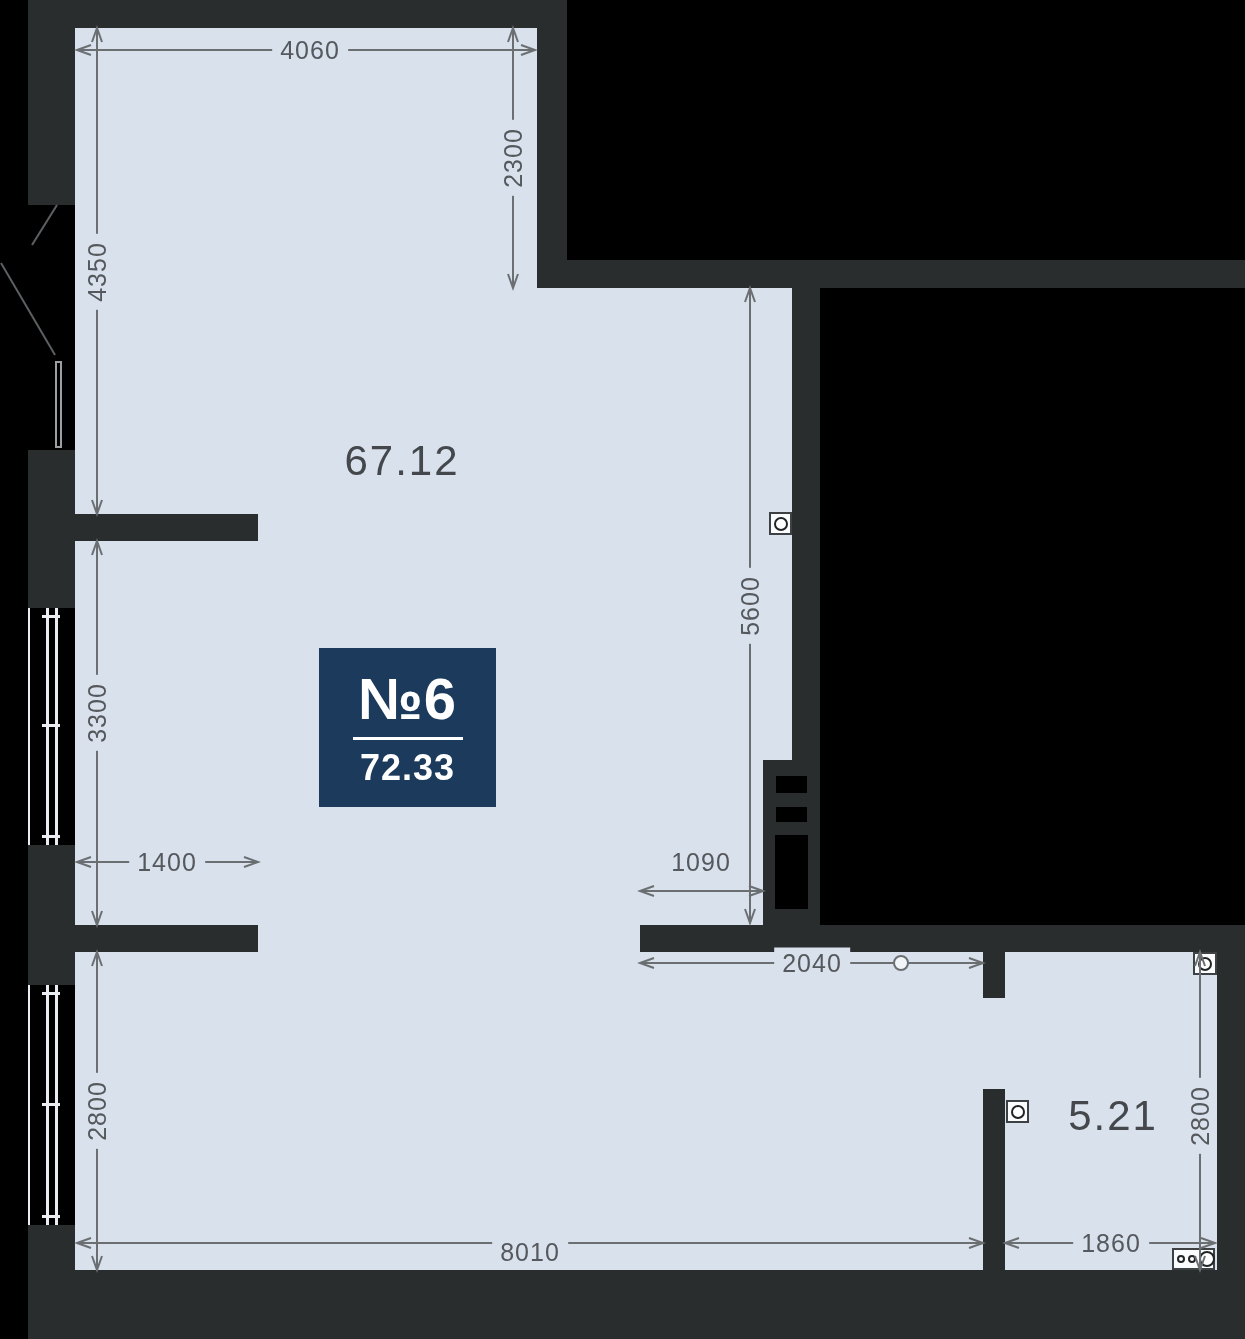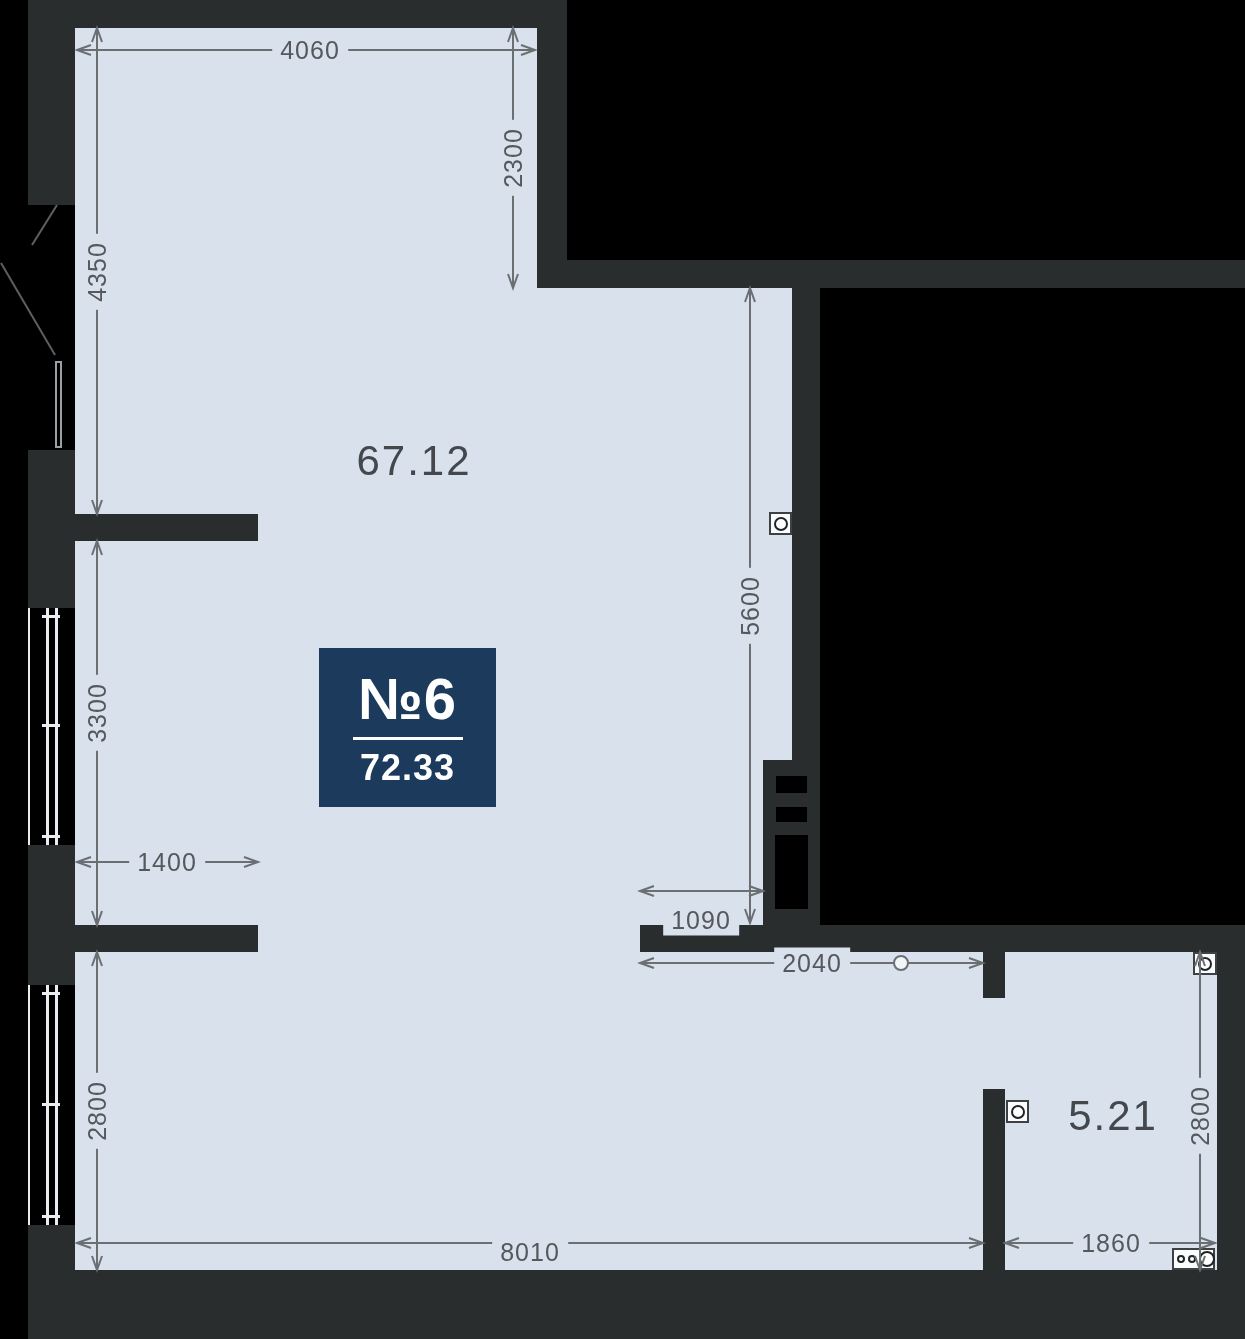--- a/index.html
+++ b/index.html
@@ -189,26 +189,26 @@
   </svg>
 
   <div class="dim" style="left:310px;top:50px;">4060</div>
   <div class="dim dimv" style="left:513px;top:158px;">2300</div>
   <div class="dim dimv" style="left:97px;top:272px;">4350</div>
   <div class="dim dimv" style="left:97px;top:713px;">3300</div>
   <div class="dim" style="left:167px;top:862px;">1400</div>
   <div class="dim dimv" style="left:97px;top:1111px;">2800</div>
   <div class="dim" style="left:530px;top:1243px;margin-top:9px;">8010</div>
   <div class="dim dimv" style="left:750px;top:606px;">5600</div>
-  <div class="dim" style="left:701px;top:920px;text-align:center;">1090</div>
+  <div class="dim" style="left:701px;top:862px;text-align:center;">1090</div>
   <div class="dim" style="left:812px;top:963px;">2040</div>
   <div class="dim" style="left:1111px;top:1243px;">1860</div>
   <div class="dim dimv" style="left:1200px;top:1116px;">2800</div>
 
-  <div class="arealabel" style="left:414px;top:461px;text-align:right;">67.12</div>
+  <div class="arealabel" style="left:402px;top:461px;text-align:right;">67.12</div>
   <div class="arealabel" style="left:1113px;top:1116px;">5.21</div>
 
   <div class="badge">
     <div class="num">№6</div>
     <div class="rule"></div>
     <div class="area">72.33</div>
   </div>
 
 </div>
 

